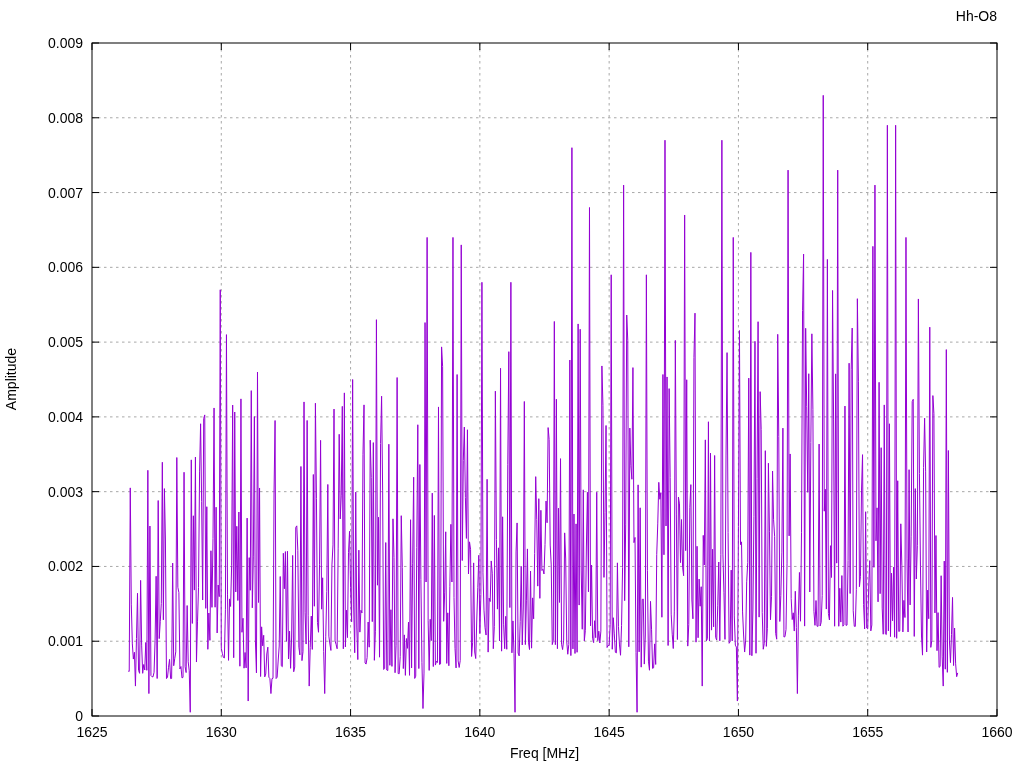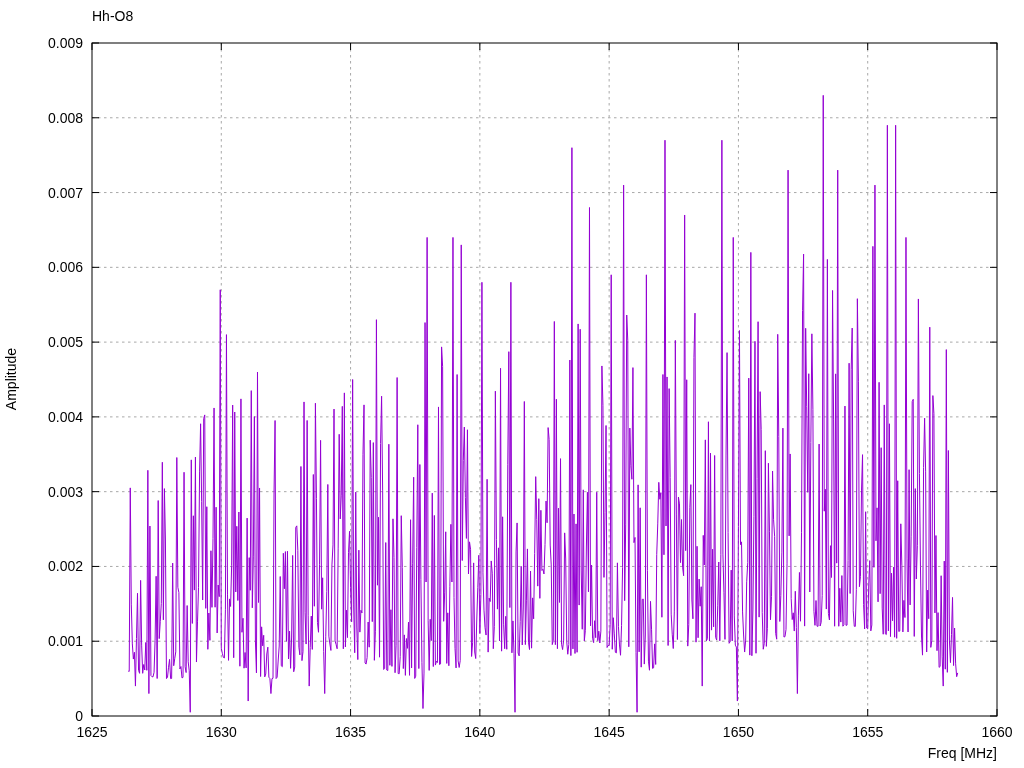--- a/index.html
+++ b/index.html
@@ -2,25 +2,25 @@
 <html><head>
 <meta charset="utf-8">
 <style>
   html,body{margin:0;padding:0;background:#fff;}
   .canvas{
     position:relative;width:1024px;height:768px;background:#ffffff;
     font-family:"Liberation Sans","DejaVu Sans",sans-serif;color:#000;
     overflow:hidden;
   }
   .chart-title{
-    position:absolute;top:8px;left:92px;width:905px;text-align:left;
+    position:absolute;top:8px;left:92px;width:905px;text-align:right;
     font-size:14px;line-height:16px;
   }
   .x-label{
-    position:absolute;top:745px;left:92px;width:905px;text-align:right;
+    position:absolute;top:745px;left:92px;width:905px;text-align:center;
     font-size:14px;line-height:16px;
   }
   .y-label{
     position:absolute;left:-39px;top:371px;width:100px;text-align:center;
     font-size:14px;line-height:16px;
     transform:rotate(-90deg);
   }
   svg text{
     font-family:"Liberation Sans","DejaVu Sans",sans-serif;
     font-size:14px;fill:#000;

